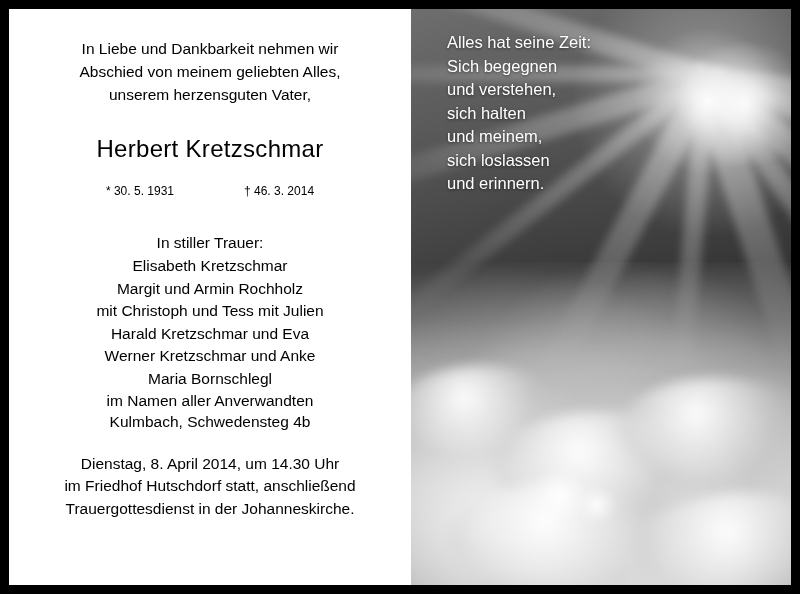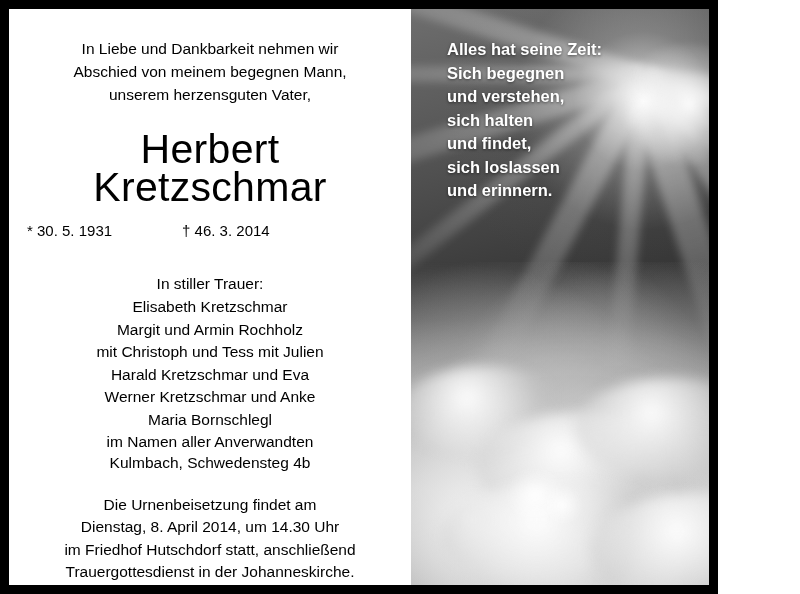--- a/index.html
+++ b/index.html
@@ -5,21 +5,21 @@
   html, body {
     margin: 0;
     padding: 0;
     background: #ffffff;
   }
   body {
     font-family: "Liberation Sans", sans-serif;
   }
   .page {
     position: relative;
-    width: 718px;
+    width: 800px;
     height: 594px;
     box-sizing: border-box;
     background: #eab308;
     border: 9px solid #000000;
     overflow: hidden;
   }
   .inner {
     position: relative;
     width: 100%;
     height: 100%;
@@ -39,31 +39,31 @@
     position: relative;
   }
   .intro {
     font-size: 15.5px;
     line-height: 23px;
     margin: 6px 0 0 0;
   }
   .intro div { white-space: nowrap; }
 
   .name {
-    font-size: 41px;
+    font-size: 24px;
     line-height: 38px;
     letter-spacing: 0.3px;
     margin: 24px 0 0 0;
     font-weight: 400;
   }
   .dates {
     display: flex;
-    justify-content: flex-start;
+    justify-content: center;
     gap: 70px;
-    font-size: 15px;
+    font-size: 12px;
     margin-top: 16px;
   }
   .dates .d { white-space: nowrap; }
 
   .mourn-head {
     font-size: 15.5px;
     margin-top: 36px;
   }
   .mourn-list {
     font-size: 15.5px;
@@ -137,41 +137,41 @@
   }
   .glow {
     position: absolute;
     border-radius: 50%;
     background: radial-gradient(circle, rgba(255,255,255,0.95) 0%, rgba(255,255,255,0.35) 35%, rgba(255,255,255,0) 70%);
     filter: blur(3px);
   }
   .verse {
     position: absolute;
     left: 36px;
-    top: 29px;
+    top: 22px;
     color: #ffffff;
-    font-weight: bold;
+    font-weight: normal;
     font-size: 16.5px;
     line-height: 23.5px;
     text-shadow: 0 1px 3px rgba(0,0,0,0.55);
     z-index: 5;
   }
   .verse div { white-space: nowrap; }
 </style>
 </head>
 <body>
 
 <div class="page">
   <div class="inner">
 
     <div class="left">
 
       <div class="intro">
         <div>In Liebe und Dankbarkeit nehmen wir</div>
-        <div>Abschied von meinem begegnen Mann,</div>
+        <div>Abschied von meinem geliebten Alles,</div>
         <div>unserem herzensguten Vater,</div>
       </div>
 
       <div class="name">Herbert Kretzschmar</div>
 
       <div class="dates">
         <span class="d">* 30. 5. 1931</span>
         <span class="d">† 46. 3. 2014</span>
       </div>
 
@@ -183,21 +183,20 @@
         <div>mit Christoph und Tess mit Julien</div>
         <div>Harald Kretzschmar und Eva</div>
         <div>Werner Kretzschmar und Anke</div>
         <div>Maria Bornschlegl</div>
         <div>im Namen aller Anverwandten</div>
       </div>
 
       <div class="place">Kulmbach, Schwedensteg 4b</div>
 
       <div class="funeral">
-        <div>Die Urnenbeisetzung findet am</div>
         <div>Dienstag, 8. April 2014, um 14.30 Uhr</div>
         <div>im Friedhof Hutschdorf statt, anschließend</div>
         <div>Trauergottesdienst in der Johanneskirche.</div>
       </div>
 
     </div>
 
     <div class="right">
       <div class="sky"></div>
 
@@ -225,20 +224,20 @@
       <div class="cloud-blob" style="left:10%; top:82%; width:240px; height:110px;"></div>
       <div class="cloud-blob" style="left:60%; top:84%; width:220px; height:110px;"></div>
       <div class="glow" style="left:30%; top:80%; width:70px; height:50px;"></div>
       <div class="glow" style="left:43%; top:83%; width:46px; height:36px;"></div>
 
       <div class="verse">
         <div>Alles hat seine Zeit:</div>
         <div>Sich begegnen</div>
         <div>und verstehen,</div>
         <div>sich halten</div>
-        <div>und findet,</div>
+        <div>und meinem,</div>
         <div>sich loslassen</div>
         <div>und erinnern.</div>
       </div>
     </div>
 
   </div>
 </div>
 
 </body></html>

